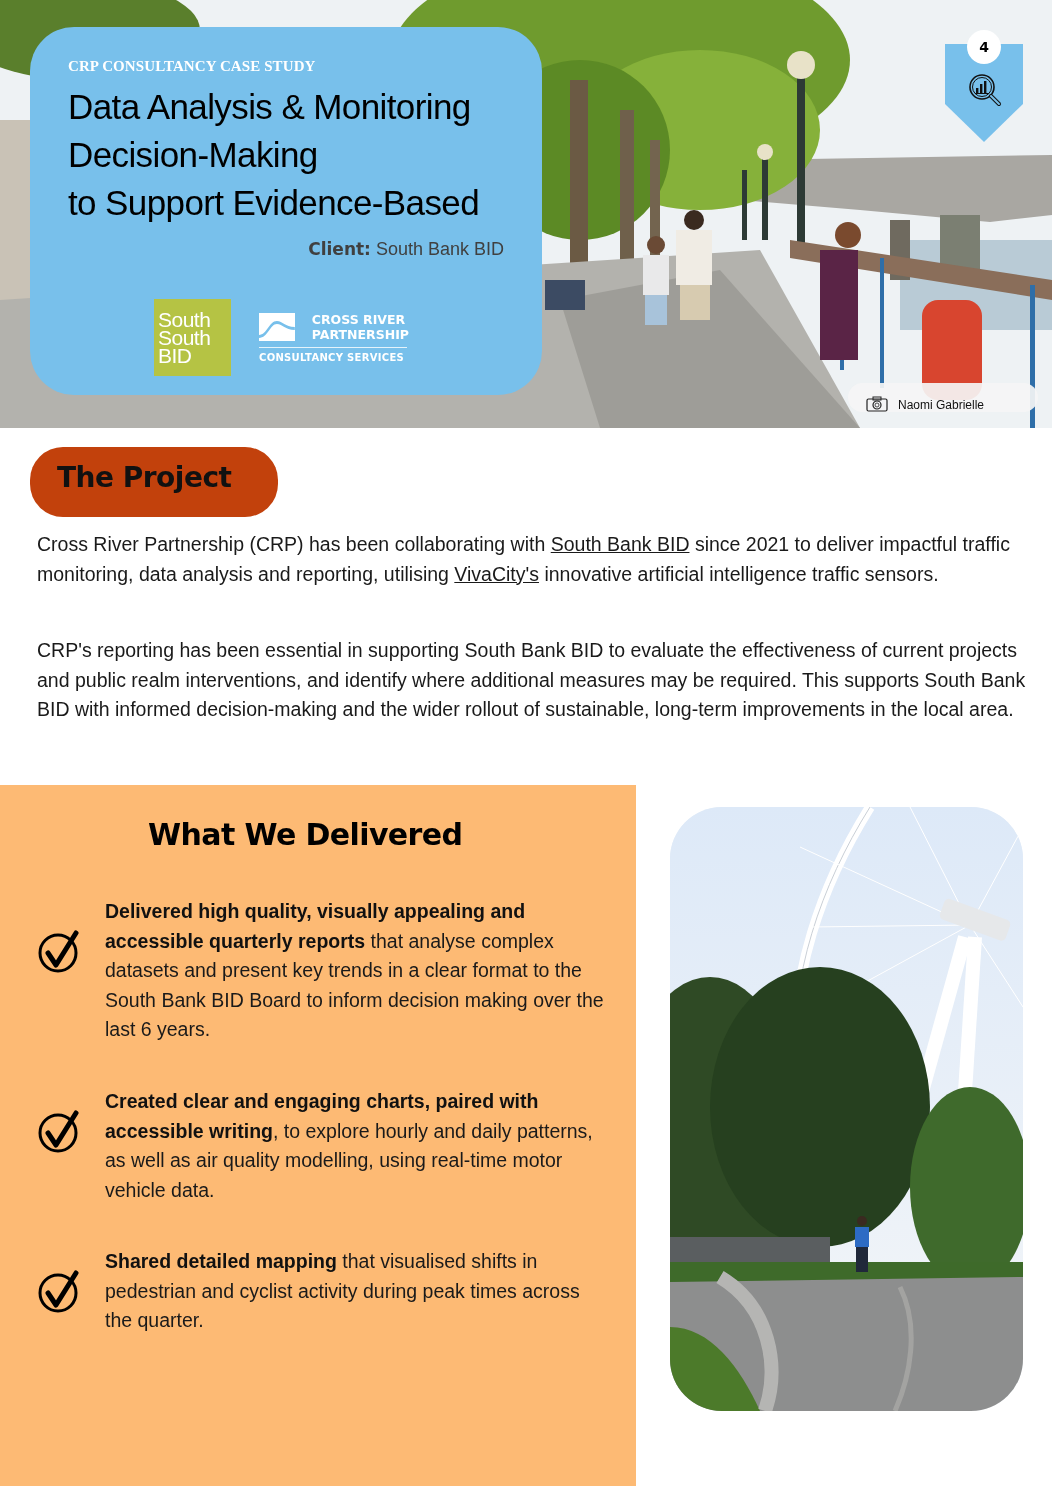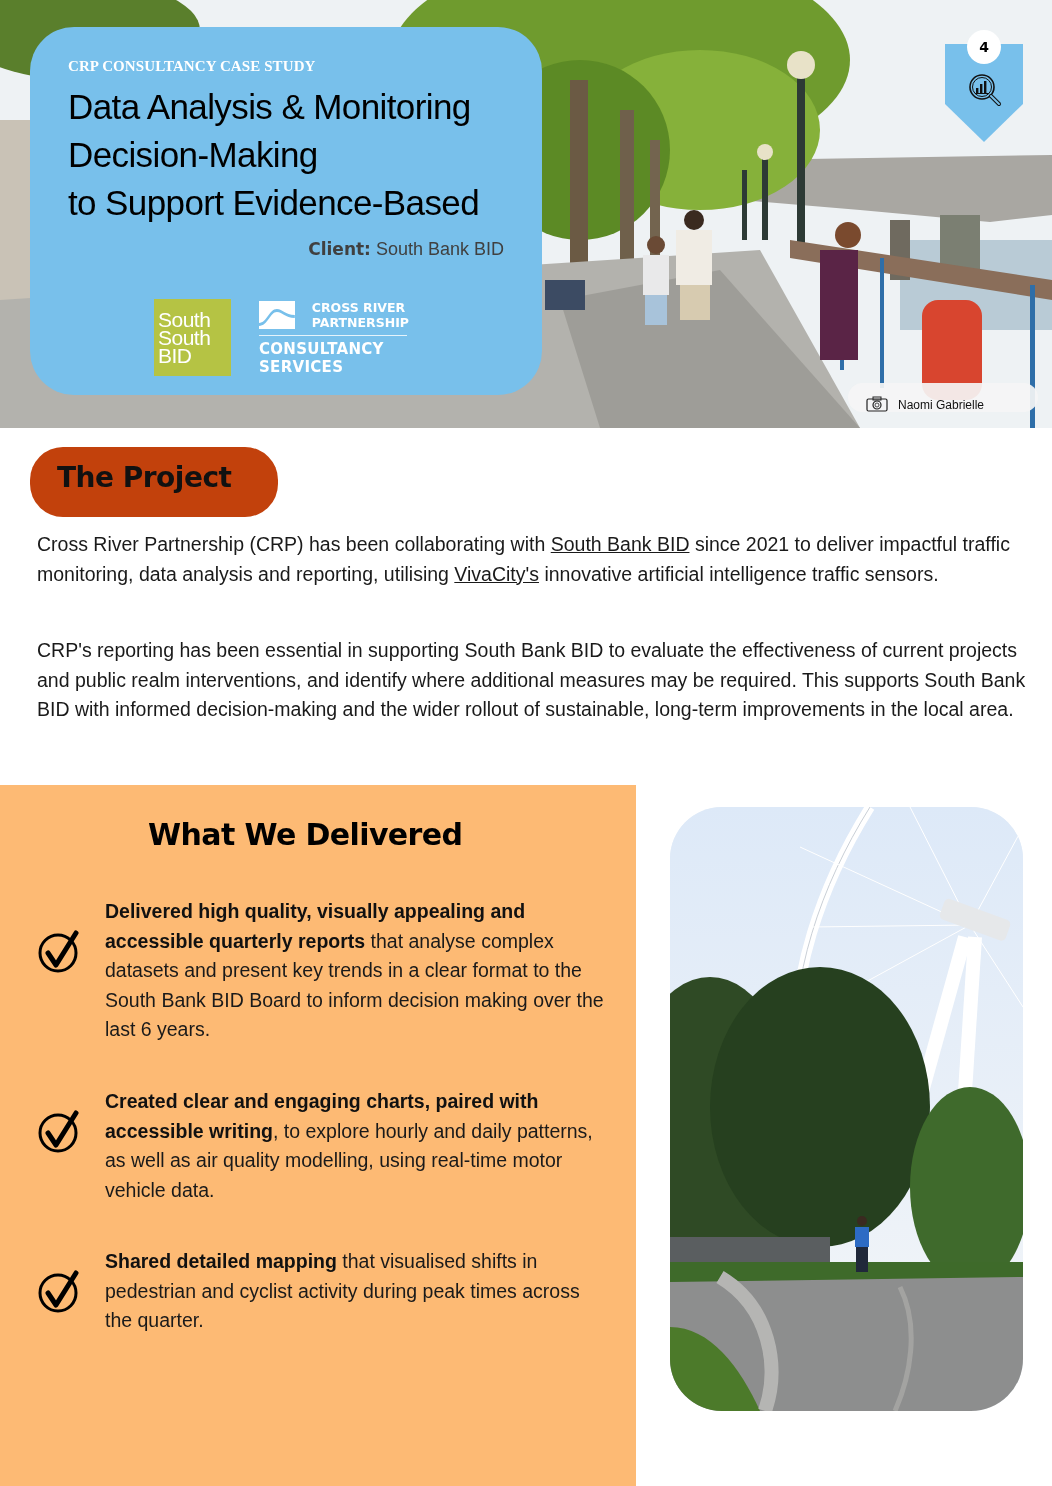--- a/index.html
+++ b/index.html
@@ -40,21 +40,21 @@
     }
     .crp-logo { margin-left: 28px; width: 150px; color: #fff; }
     .crp-top { display: flex; align-items: center; }
     .crp-mark { width: 36px; height: 28px; background: #fff; position: relative; overflow: hidden; }
     .crp-name {
       margin-left: 17px; font-family: "DejaVu Sans", sans-serif; font-weight: bold;
       font-size: 12.5px; line-height: 15px;
     }
     .crp-rule { height: 1px; background: rgba(255,255,255,0.8); margin-top: 5px; width: 148px; }
     .crp-sub {
-      font-family: "DejaVu Sans", sans-serif; font-weight: bold; font-size: 15px;
+      font-family: "DejaVu Sans", sans-serif; font-weight: bold; font-size: 10px;
       margin-top: 4px; letter-spacing: 0.3px;
     }
 
     .badge {
       position: absolute; left: 945px; top: 44px; width: 78px; height: 98px;
     }
     .badge-shape {
       position: absolute; left: 0; top: 0; width: 78px; height: 98px;
     }
     .badge-num {

